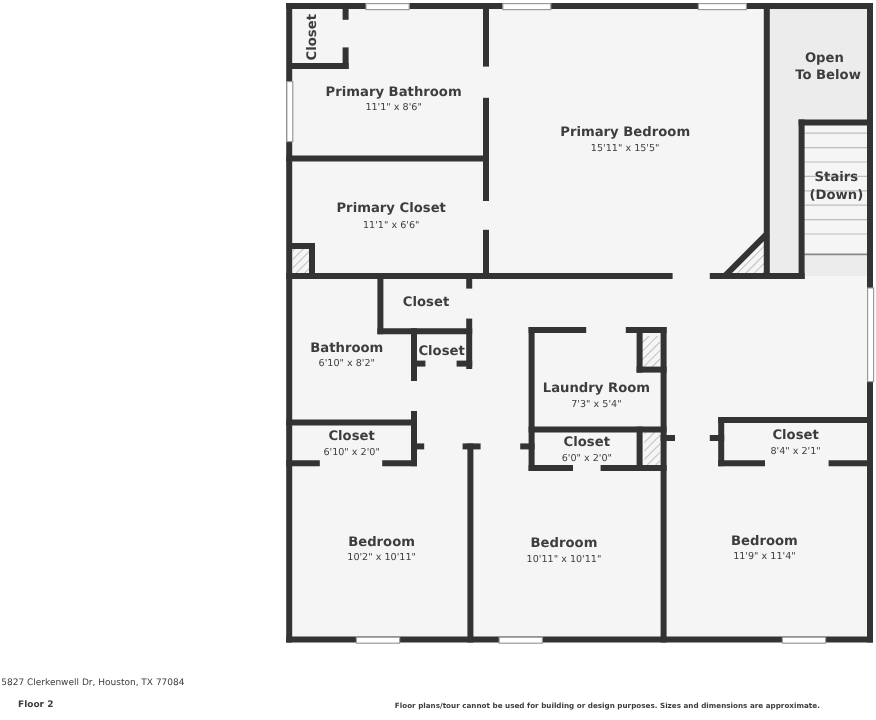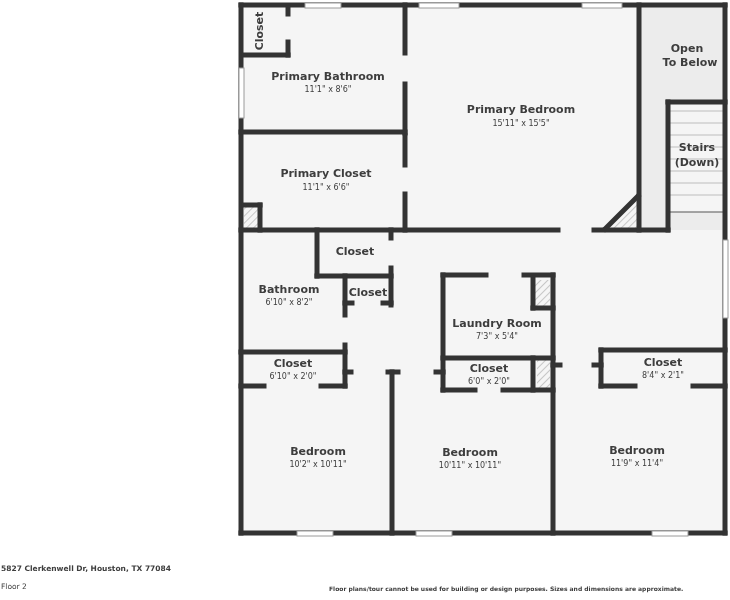--- a/index.html
+++ b/index.html
@@ -1,22 +1,22 @@
 <!DOCTYPE html>
 <html><head>
   <meta charset="utf-8">
   <style>
     html, body { margin: 0; padding: 0; background: #ffffff; }
     body { width: 730px; height: 600px; position: relative; overflow: hidden; font-family: "DejaVu Sans", sans-serif; }
     #plan { position: absolute; left: 0; top: 0; }
     .room-name { font-family: "DejaVu Sans", sans-serif; font-size: 11px; font-weight: bold; fill: #3d3d3d; }
     .room-dim { font-family: "DejaVu Sans", sans-serif; font-size: 8px; fill: #3d3d3d; }
     .footer { position: absolute; font-family: "DejaVu Sans", sans-serif; color: #3d3d3d; }
-    .addr { left: 1px; top: 564px; font-size: 7.5px; font-weight: bold; }
-    .floor { left: 1px; top: 582px; font-size: 7.5px; font-weight: normal; }
+    .addr { left: 1px; top: 564px; font-size: 7.5px; font-weight: normal; }
+    .floor { left: 15px; top: 582px; font-size: 7.5px; font-weight: bold; }
     .disc { left: 329px; top: 585px; font-size: 6px; font-weight: bold; }
   </style>
 </head>
 <body>
 
 <svg id="plan" width="730" height="600" viewBox="0 0 730 600">
   <defs>
     <pattern id="hatch" width="5" height="5" patternUnits="userSpaceOnUse" patternTransform="rotate(45)">
       <rect width="5" height="5" fill="#f5f5f5"></rect>
       <line x1="0" y1="0" x2="0" y2="5" stroke="#9a9a9a" stroke-width="1"></line>

